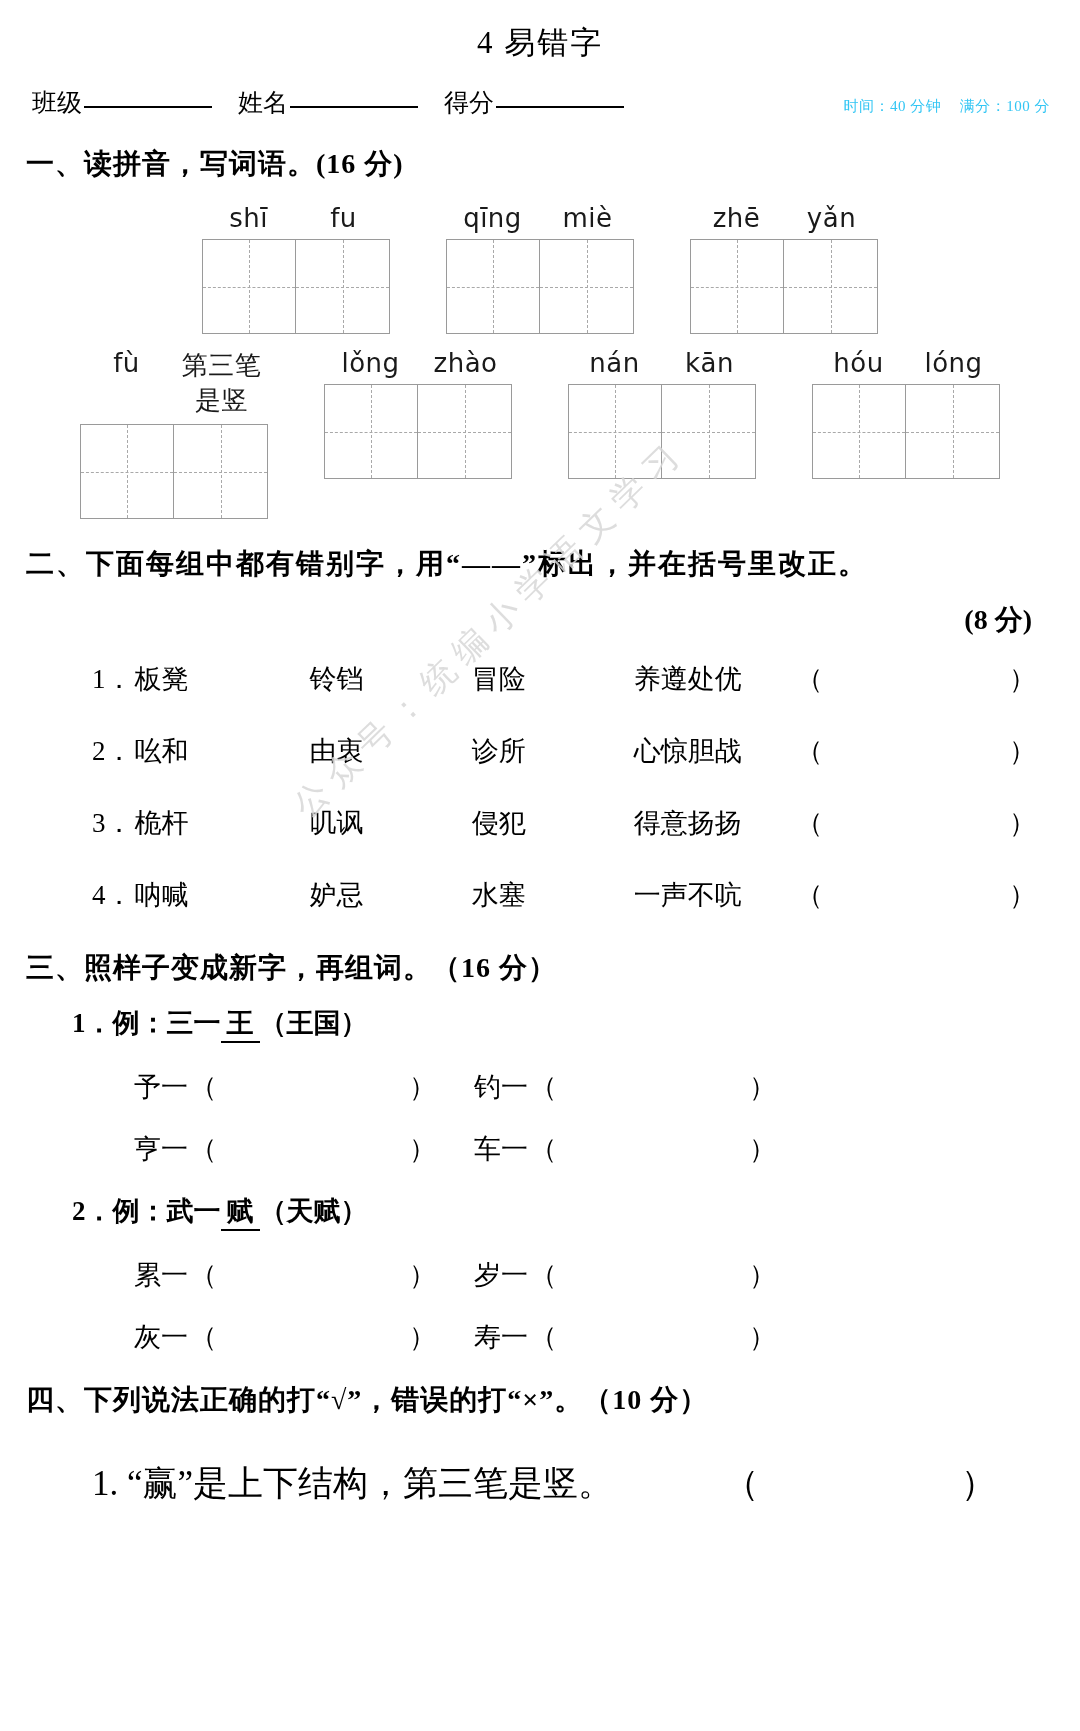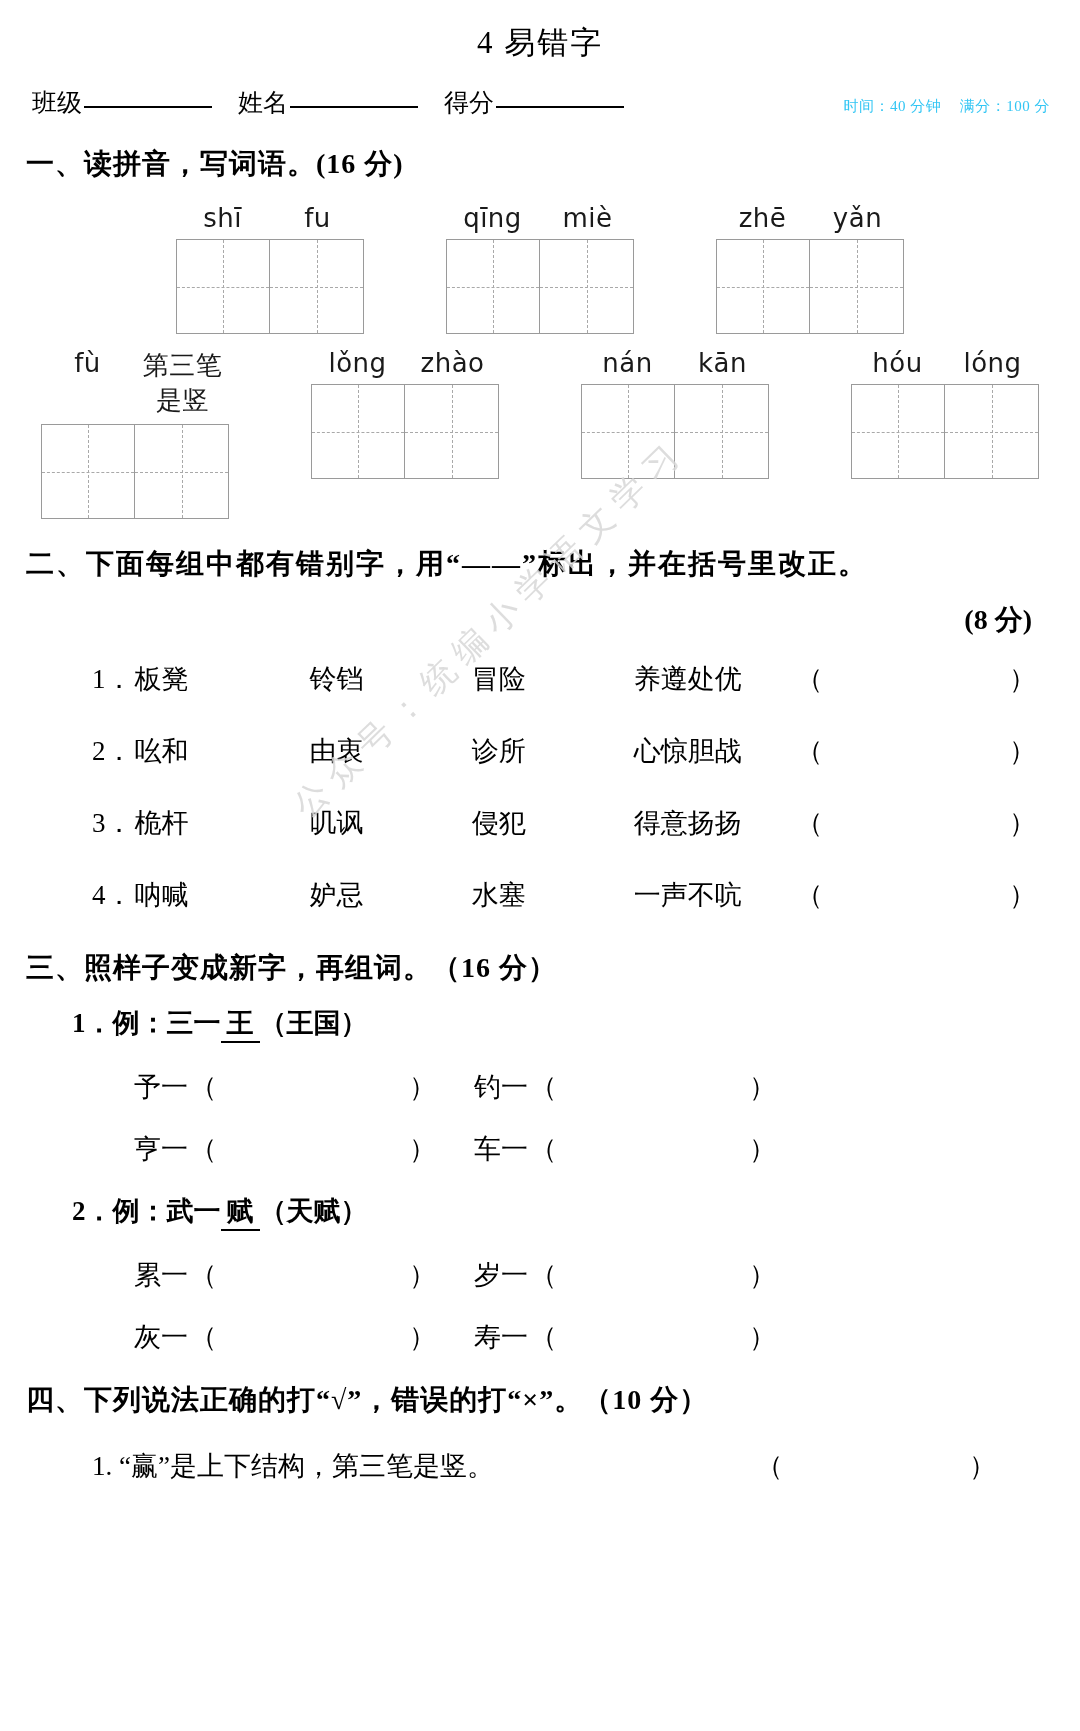--- a/index.html
+++ b/index.html
@@ -83,21 +83,21 @@
     font-weight: bold;
     padding-right: 48px;
     margin-top: 18px;
   }
 
   
   .pinyin-block { margin-top: 20px; }
   .pinyin-row {
     display: flex;
     justify-content: center;
-    gap: 80px;
+    gap: 54px;
     margin-bottom: 14px;
   }
   .word-group { display: flex; flex-direction: column; align-items: center; }
   .pinyin-line {
     display: flex;
     width: 100%;
     font-family: "DejaVu Sans", "Liberation Sans", sans-serif;
     font-size: 26px;
     color: #1a1a1a;
     margin-bottom: 6px;
@@ -182,24 +182,24 @@
     position: relative;
     top: -4px;
     margin: 0 1px;
   }
   .q3-paren { letter-spacing: 46px; }
 
   
   .q4-row {
     display: flex;
     align-items: baseline;
-    font-size: 27px;
+    font-size: 35px;
     padding-left: 92px;
     padding-right: 40px;
-    margin-top: 29px;
+    margin-top: 41px;
     white-space: nowrap;
   }
   .q4-text { flex: 0 0 auto; }
   .q4-paren { margin-left: auto; letter-spacing: 44px; }
 
   
   .watermark {
     position: absolute;
     left: 352px;
     top: 612px;

